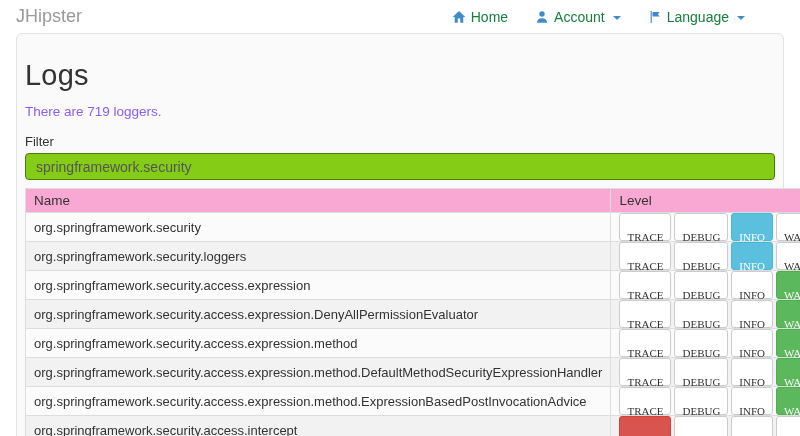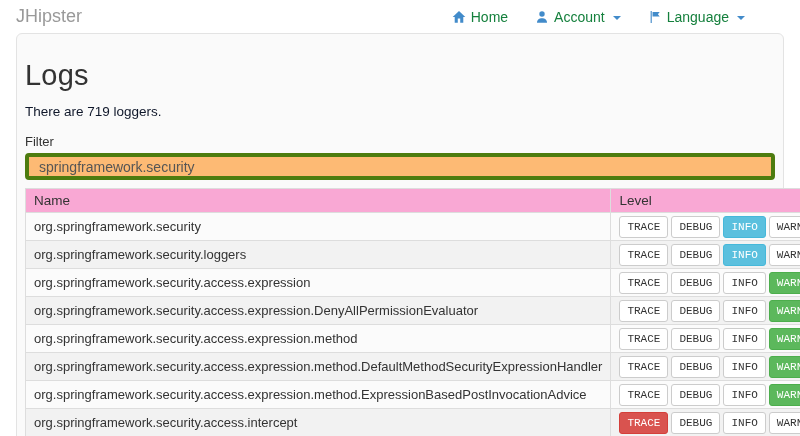--- a/index.html
+++ b/index.html
@@ -58,38 +58,38 @@
   h2.page-title {
     margin: 19px 0 10px 0;
     font-size: 29px;
     font-weight: 400;
     color: #333333;
     letter-spacing: 0.2px;
   }
   .subtitle {
     margin: 12px 0 15px 0;
     font-size: 13.5px;
-    color: #0f172a;
+    color: #8b5cf6;
   }
   .filter-label {
     display: block;
     font-size: 13px;
     color: #333333;
     margin-bottom: 4px;
   }
   .filter-input {
     display: block;
     width: 100%;
     height: 27px;
     padding: 0 10px;
     font-size: 14px;
     font-family: "Liberation Sans", sans-serif;
     color: #555555;
-    background: #fdba74;
-    border: 4px solid #4d7c0f;
+    background: #84cc16;
+    border: 1px solid #4d7c0f;
     border-radius: 4px;
     outline: none;
     margin-bottom: 8px;
   }
 
   
   table.logs {
     width: 100%;
     border-collapse: collapse;
     font-size: 13px;
@@ -107,27 +107,27 @@
     font-size: 13.5px;
     background: #f9a8d4;
   }
   th.col-level, td.cell-level { width: 236px; }
   table.logs tbody td { height: 28px; }
   table.logs tbody tr:nth-child(odd)  { background: #fbfbfb; }
   table.logs tbody tr:nth-child(even) { background: #f2f2f2; }
 
   .btn-group { display: flex; gap: 3px; }
   .lvl-btn {
-    font-family: Liberation Mono, monospace;
+    font-family: Liberation Serif, serif;
     font-size: 11px;
     color: #333333;
     background: #ffffff;
     border: 1px solid #cccccc;
     border-radius: 3px;
-    padding: 0 7px;
+    padding: 13px 7px;
     height: 22px;
     line-height: 20px;
     cursor: pointer;
     white-space: nowrap;
   }
   .lvl-btn.active-TRACE { background: #d9534f; border-color: #d43f3a; color: #ffffff; }
   .lvl-btn.active-INFO  { background: #5bc0de; border-color: #46b8da; color: #ffffff; }
   .lvl-btn.active-WARN  { background: #5cb85c; border-color: #4cae4c; color: #ffffff; }
 </style>
 </head>

